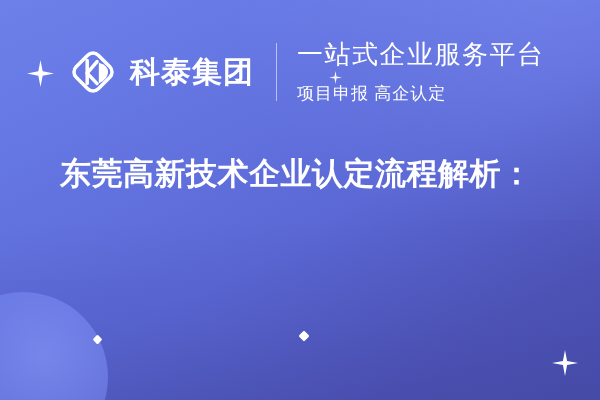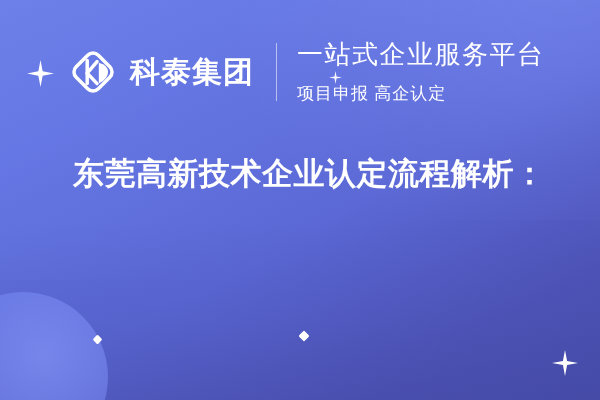--- a/index.html
+++ b/index.html
@@ -176,21 +176,21 @@
     position: absolute;
     left: 60px;
     top: 152px;
     width: 500px;
     color: #ffffff;
     font-size: 31px;
     font-weight: bold;
     line-height: 1.44;
     letter-spacing: 0.5px;
   }
-  .title-line { display: block; white-space: nowrap; margin-left: 13px; }
+  .title-line { display: block; white-space: nowrap; }
 </style>
 </head>
 <body>
 
 <div id="banner">
 
   <div class="sheen-a"></div>
   <div class="sheen-b"></div>
   <div class="sheen-c"></div>
 

